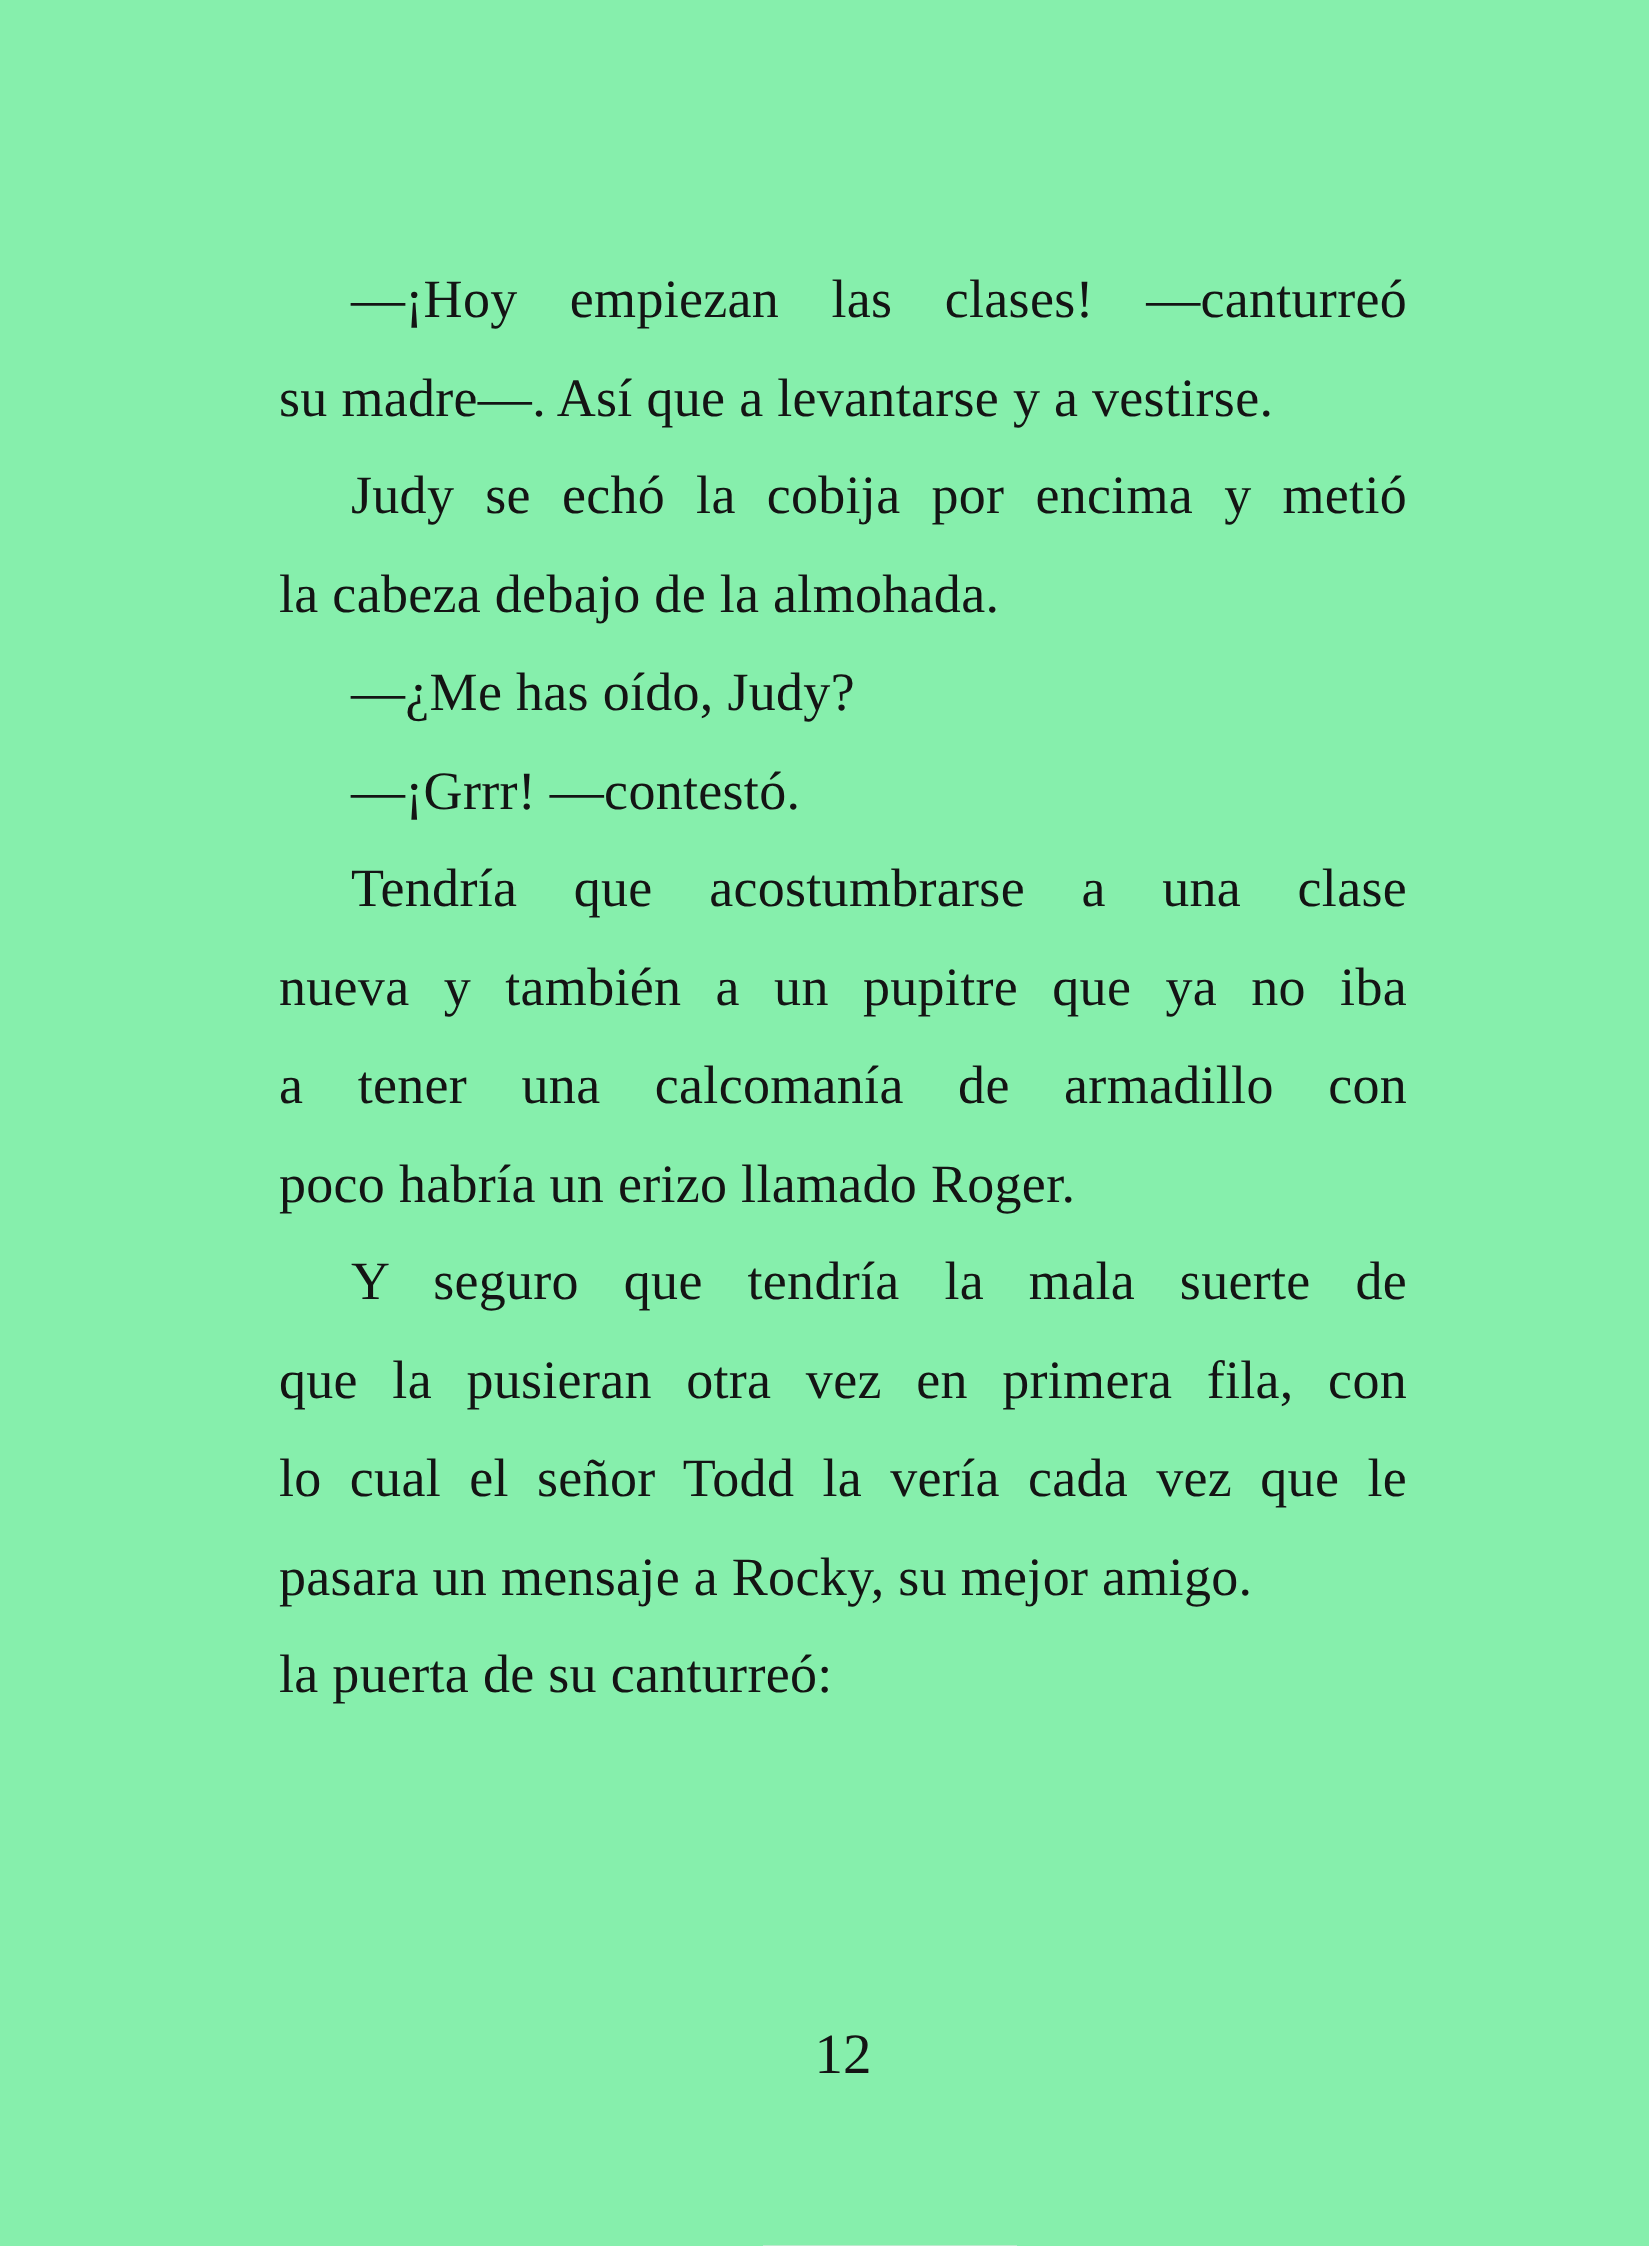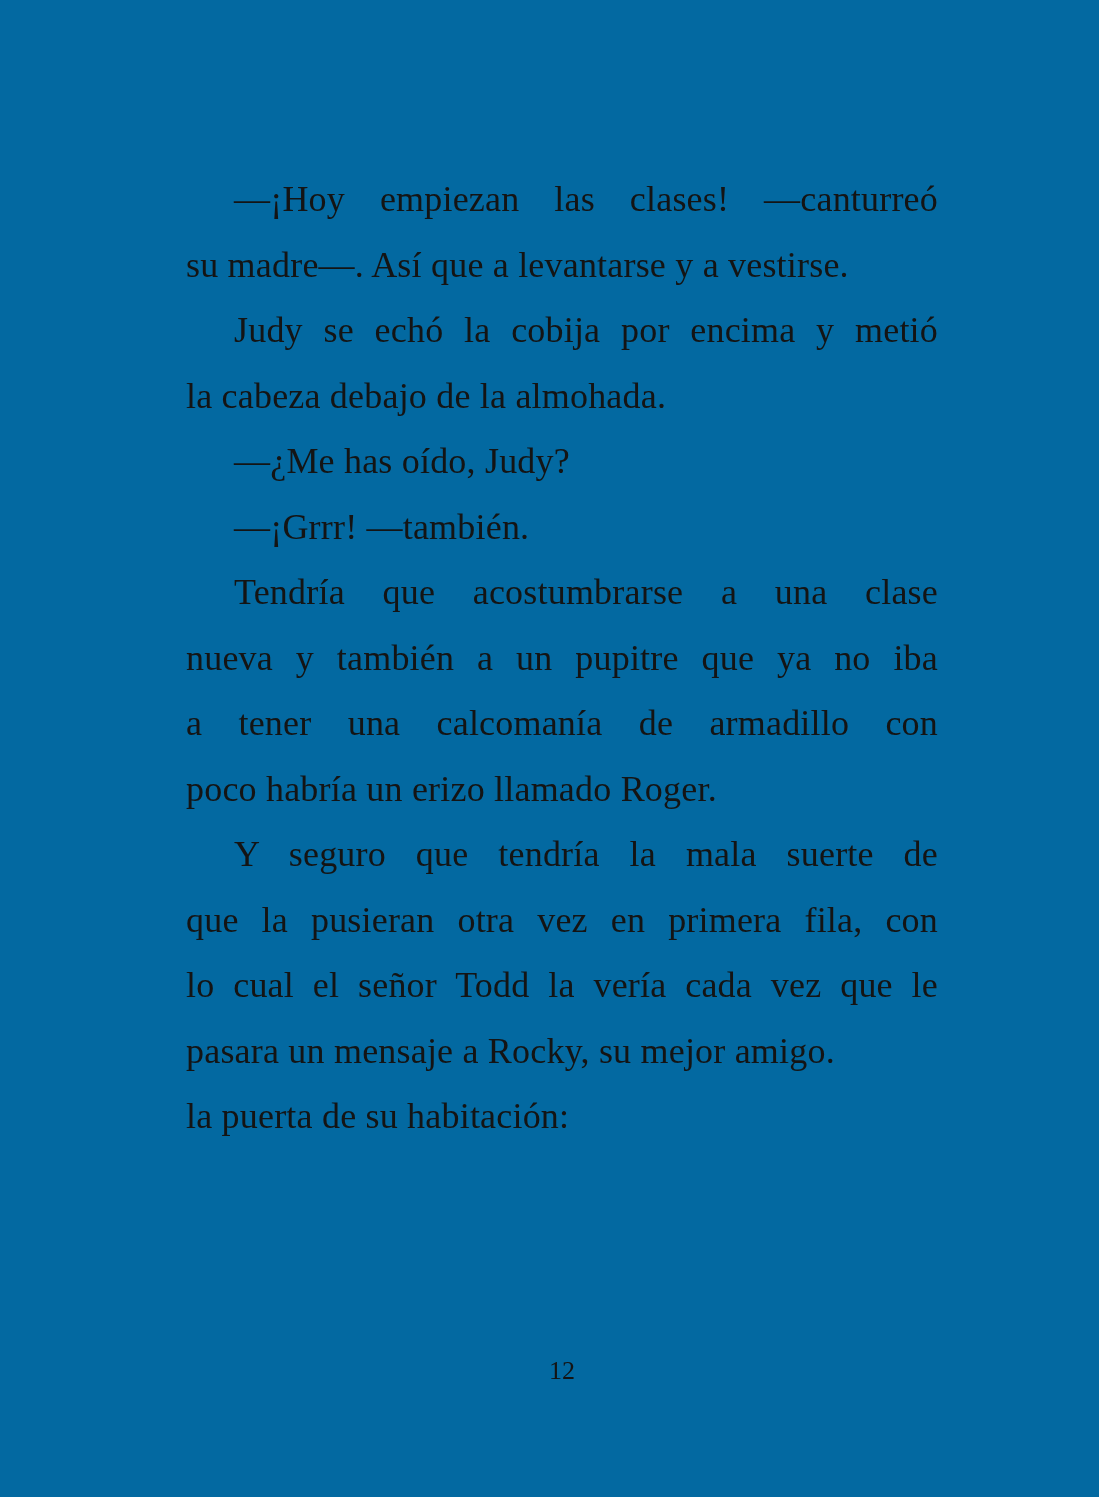--- a/index.html
+++ b/index.html
@@ -4,21 +4,21 @@
 <style>
   html, body {
     margin: 0;
     padding: 0;
     background: #e8e8e8;
   }
   .page {
     position: relative;
     width: 1099px;
     height: 1497px;
-    background: #0369a1;
+    background: #86efac;
     margin: 0 auto;
     overflow: hidden;
     font-family: "Liberation Serif", "DejaVu Serif", serif;
     color: #141414;
   }
   .text-block {
     position: absolute;
     left: 186px;
     top: 167px;
     width: 752px;
@@ -45,53 +45,53 @@
   .line.last {
     text-align: right;
     text-align-last: left;
   }
   .folio {
     position: absolute;
     left: 186px;
     width: 752px;
     top: 1338px;
     text-align: center;
-    font-size: 26px;
+    font-size: 38px;
     line-height: 65.5px;
   }
 </style>
 </head>
 <body>
 
 <div class="page">
   <div class="text-block">
       <div class="paragraph">
         <div class="line indent just">—¡Hoy empiezan las clases! —canturreó</div>
         <div class="line last">su madre—. Así que a levantarse y a vestirse.</div>
       </div>
       <div class="paragraph">
         <div class="line indent just">Judy se echó la cobija por encima y metió</div>
         <div class="line last">la cabeza debajo de la almohada.</div>
       </div>
       <div class="paragraph">
         <div class="line indent last">—¿Me has oído, Judy?</div>
       </div>
       <div class="paragraph">
-        <div class="line indent last">—¡Grrr! —también.</div>
+        <div class="line indent last">—¡Grrr! —contestó.</div>
       </div>
       <div class="paragraph">
         <div class="line indent just">Tendría que acostumbrarse a una clase</div>
         <div class="line just">nueva y también a un pupitre que ya no iba</div>
         <div class="line just">a tener una calcomanía de armadillo con</div>
         <div class="line last">poco habría un erizo llamado Roger.</div>
       </div>
       <div class="paragraph">
         <div class="line indent just">Y seguro que tendría la mala suerte de</div>
         <div class="line just">que la pusieran otra vez en primera fila, con</div>
         <div class="line just">lo cual el señor Todd la vería cada vez que le</div>
         <div class="line last">pasara un mensaje a Rocky, su mejor amigo.</div>
       </div>
       <div class="paragraph">
-        <div class="line last">la puerta de su habitación:</div>
+        <div class="line last">la puerta de su canturreó:</div>
       </div>
     </div>
   <div class="folio">12</div>
 </div>
 
 </body></html>

